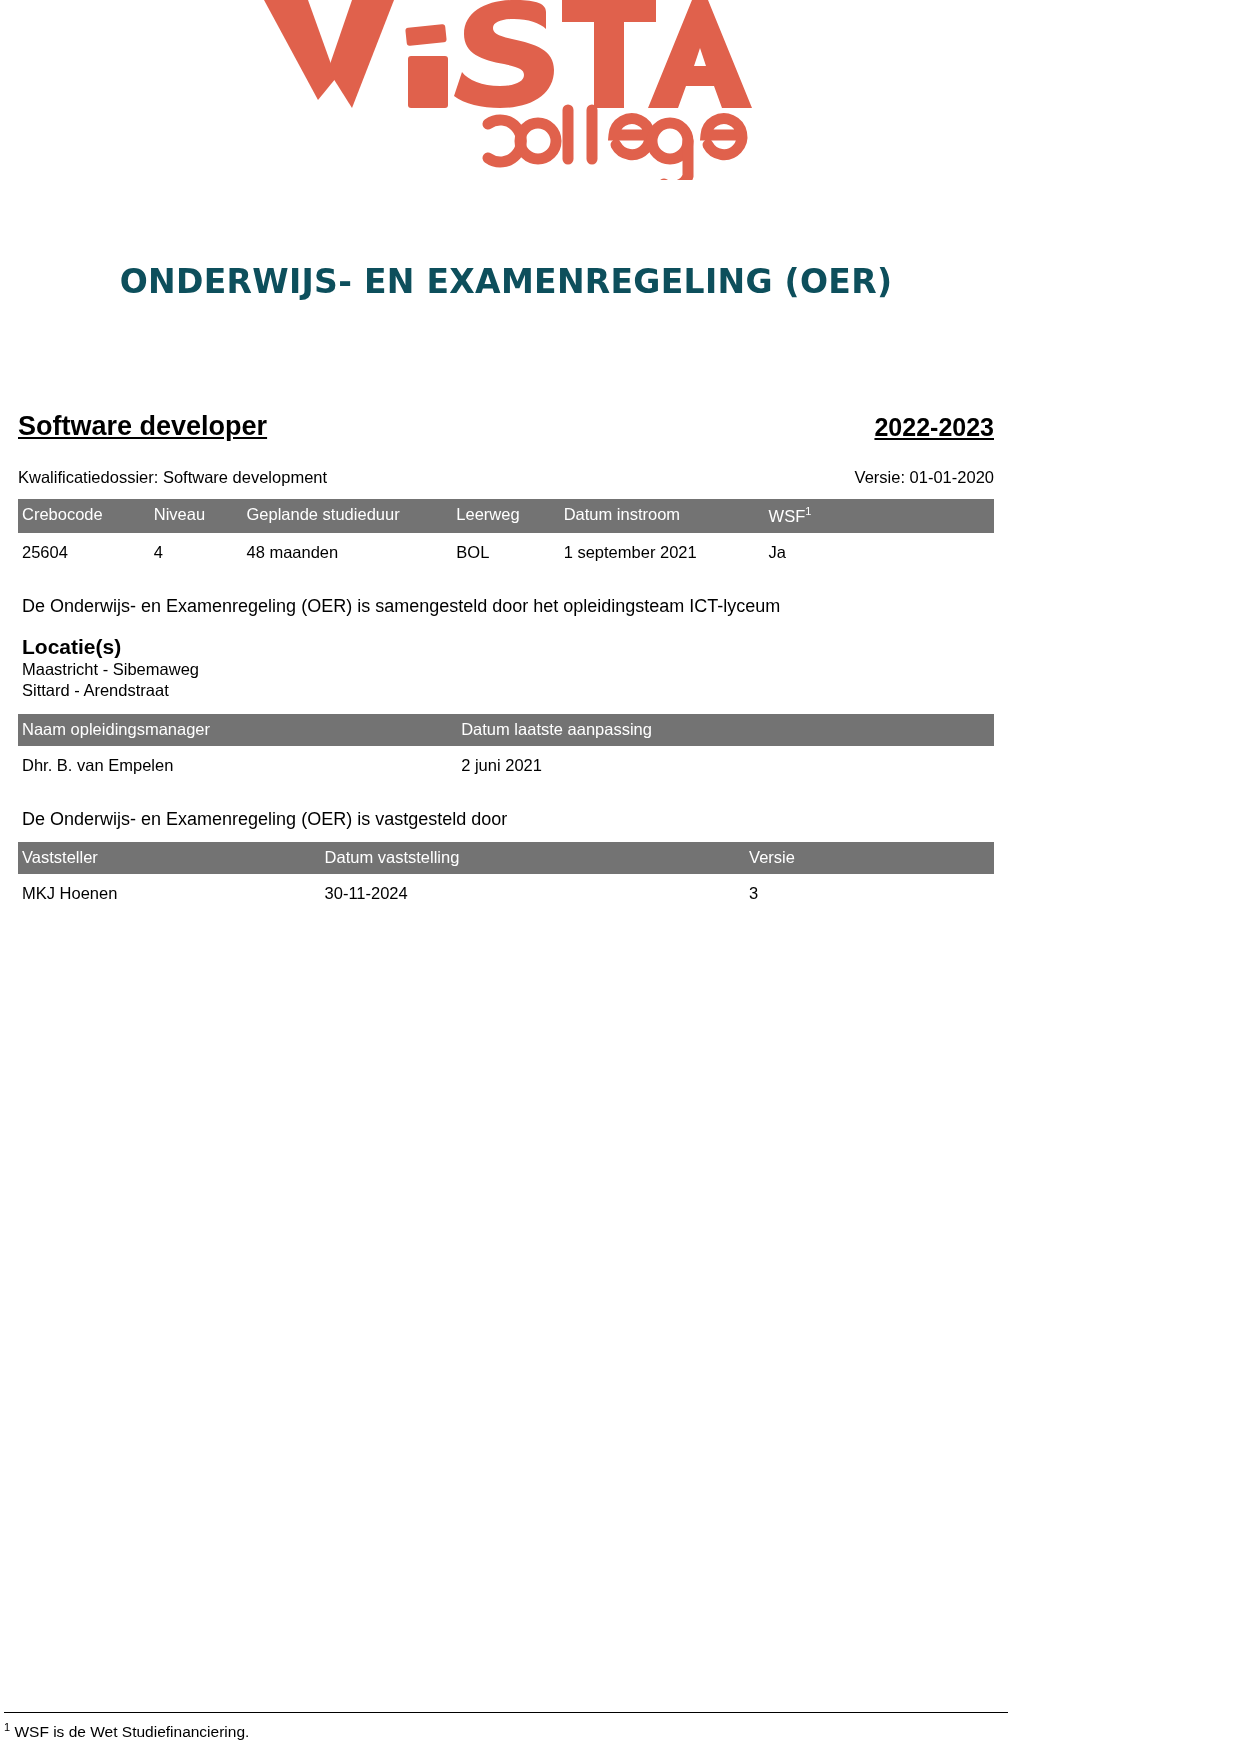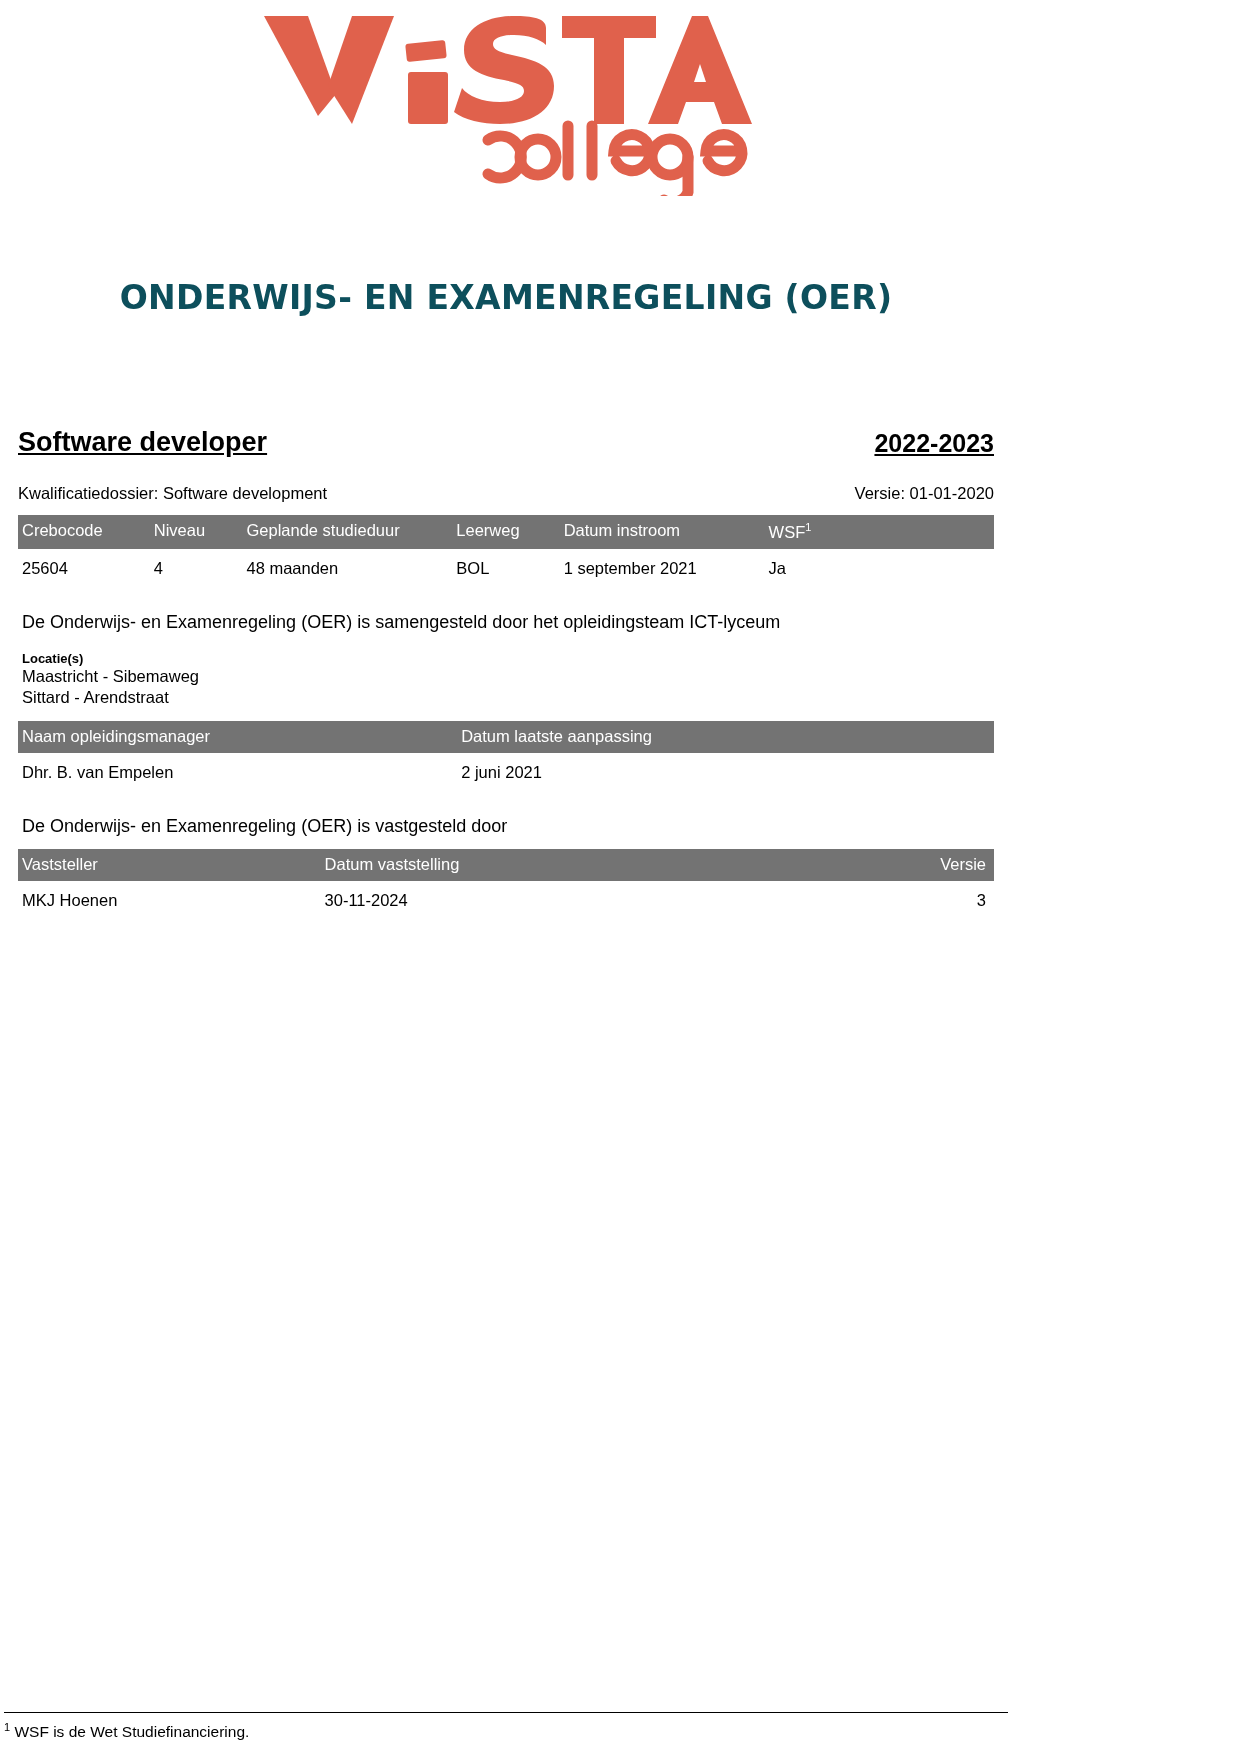--- a/index.html
+++ b/index.html
@@ -12,21 +12,21 @@
     min-height: 1755px;
     font-family: "Liberation Sans", sans-serif;
     color: #000000;
     position: relative;
   }
   .page {
     position: relative;
     width: 1012px;
     min-height: 1755px;
     box-sizing: border-box;
-    padding: 16px 18px;
+    padding: 0 18px;
   }
 
   
   .logo-block {
     padding-top: 0;
     text-align: center;
   }
   .logo-svg-wrap {
     width: 500px;
     margin: 0 auto;
@@ -92,21 +92,21 @@
 
   .spacer-12 { height: 12px; }
   .spacer-18 { height: 18px; }
   .spacer-26 { height: 26px; }
 
   .para {
     font-size: 18px;
     padding: 0 4px;
   }
   .loc-title {
-    font-size: 13px;
+    font-size: 21px;
     font-weight: bold;
     padding: 0 4px;
   }
   .loc-line {
     font-size: 16.5px;
     padding: 0 4px;
     line-height: 1.33;
   }
 
   .tbl-main col.c1 { width: 13.5%; }
@@ -115,21 +115,21 @@
   .tbl-main col.c4 { width: 11%; }
   .tbl-main col.c5 { width: 21%; }
   .tbl-main col.c6 { width: 23.5%; }
 
   .tbl-mgr col.m1 { width: 45%; }
   .tbl-mgr col.m2 { width: 55%; }
 
   .tbl-vast col.v1 { width: 31%; }
   .tbl-vast col.v2 { width: 43.5%; }
   .tbl-vast col.v3 { width: 25.5%; text-align: right; }
-  .tbl-vast .right { text-align: right; padding-right: 8px; }
+  .tbl-vast .right { padding-right: 8px; }
 
   
   .footnote-wrap {
     position: absolute;
     left: 0;
     right: 0;
     bottom: 14px;
     padding: 0 4px;
   }
   .footnote-rule {

